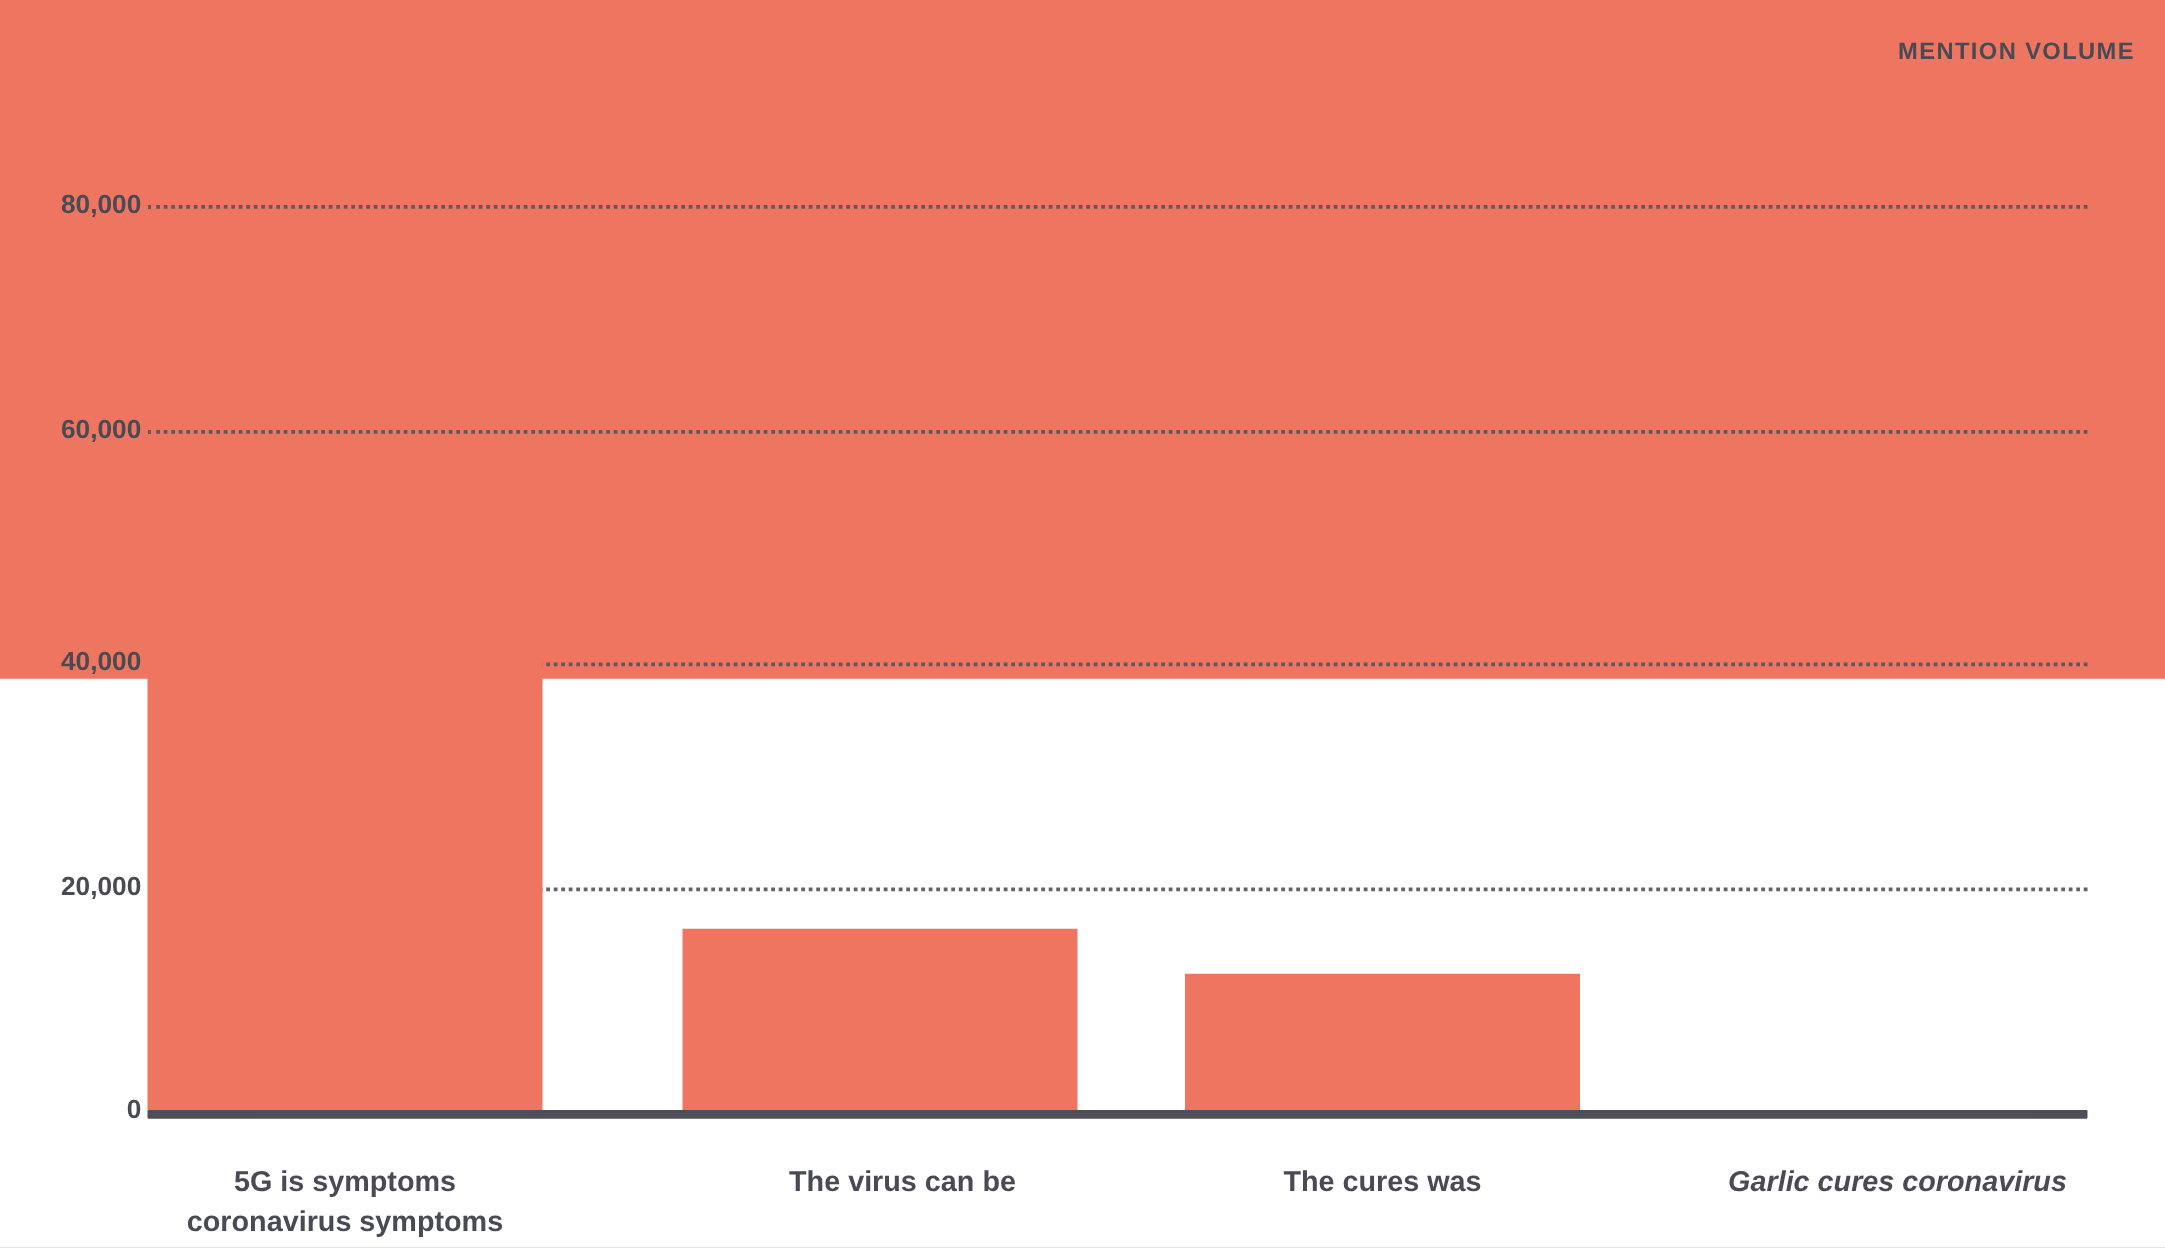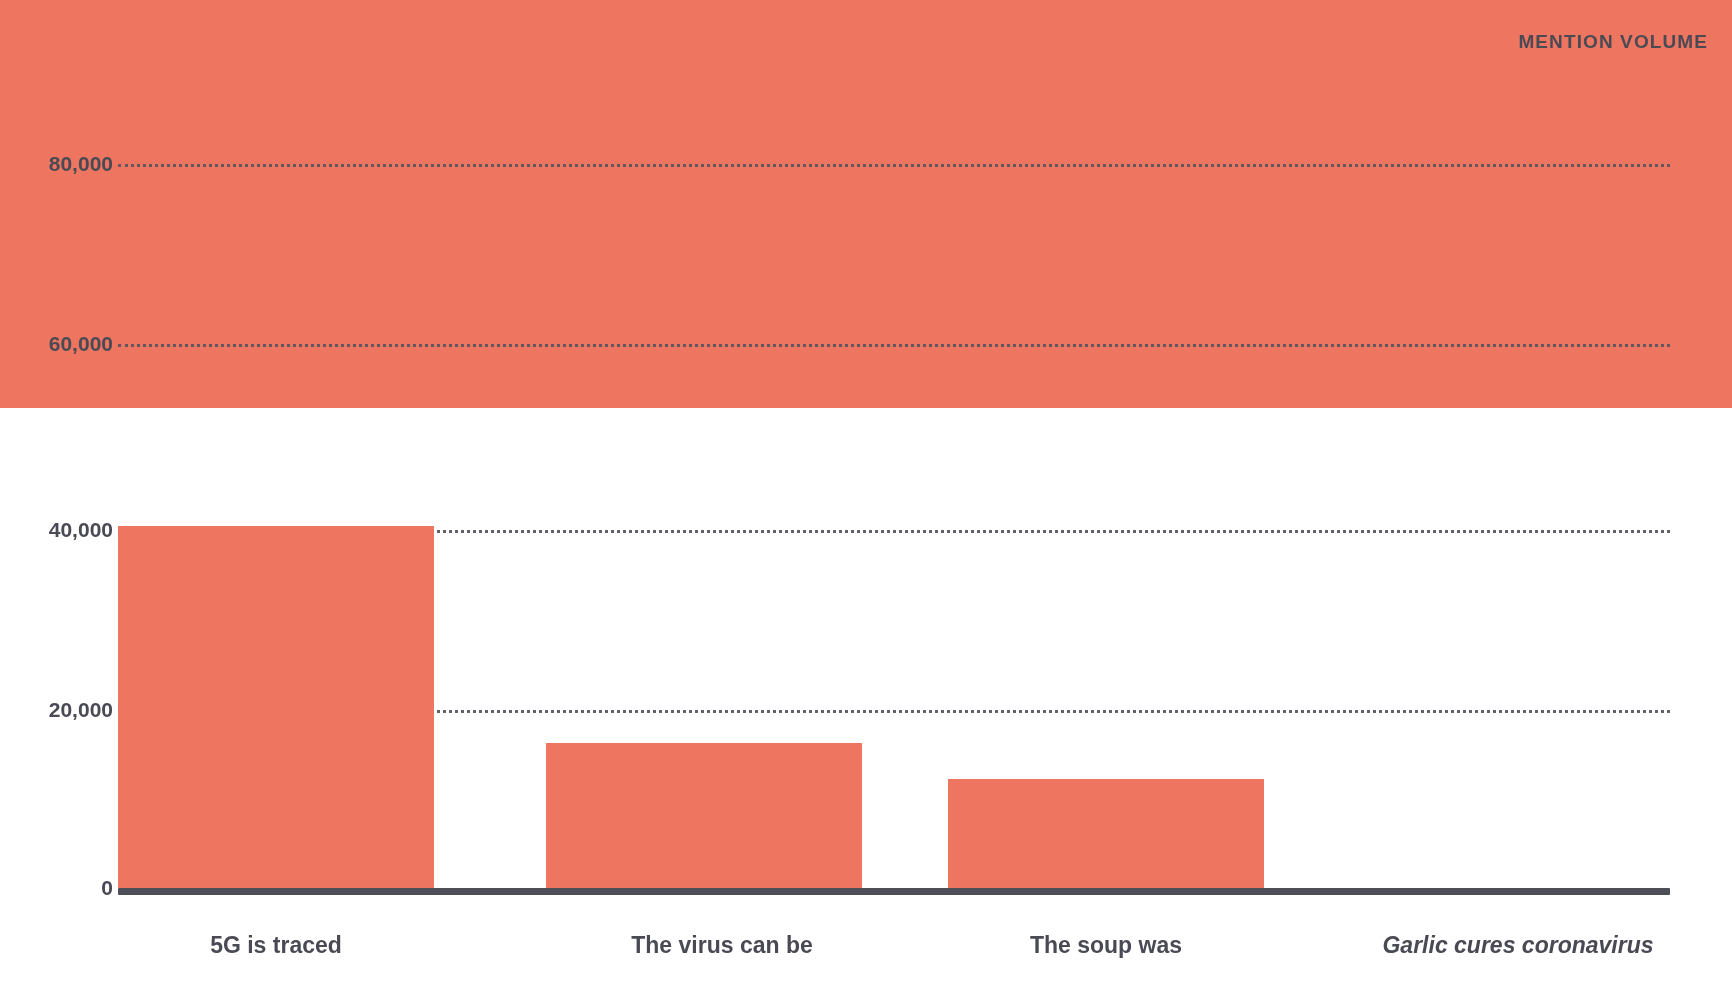--- a/index.html
+++ b/index.html
@@ -102,21 +102,21 @@
     font-size: 23px;
     font-weight: bold;
     color: #4a4a55;
     line-height: 1.38;
   }
   .cat-label span { display: block; }
 </style>
 </head>
 <body>
 
-<div id="chart-root" title="5G is causing coronavirus symptoms: 60,000" style="height: 408px; background: rgb(238, 118, 97);">
+<div id="chart-root" title="5G is causing coronavirus symptoms: 60,000" style="height: 543px; background: rgb(238, 118, 97);">
 
   <div class="legend">
     <div class="legend-item">
       <span class="legend-dot" style="background: rgb(238, 118, 97);"></span>
       <span class="legend-label">MENTION VOLUME</span>
     </div>
   </div>
 
   <div class="plot">
 
@@ -134,26 +134,27 @@
     <div style="position:absolute; left:0; top:0; width:1732px; height:888px;">
       <div class="bar" style="left: 118px; width: 316px; height: 362px; background: rgb(238, 118, 97);" title="The virus can be traced back to bat soup: 40,000"></div>
       <div class="bar" style="left: 546px; width: 316px; height: 144.8px; background: rgb(238, 118, 97);" title="The virus was manufactured in a lab: 16,000"></div>
       <div class="bar" style="left: 948px; width: 316px; height: 108.6px; background: rgb(238, 118, 97);" title="Garlic cures coronavirus: 12,000"></div>
       <div class="bar" style="left:1360px; width:316px;"></div>
     </div>
 
     <div class="axis-line" style="top:888px;"></div>
 
     <div class="cat-label" style="left:118px; width:316px; top:930px;">
-      <span>5G is traced</span>
+      <span>5G is symptoms</span>
+      <span>coronavirus symptoms</span>
     </div>
     <div class="cat-label" style="left:564px; width:316px; top:930px;">
       <span>The virus can be</span>
     </div>
     <div class="cat-label" style="left:948px; width:316px; top:930px;">
-      <span>The soup was</span>
+      <span>The cures was</span>
     </div>
     <div class="cat-label" style="left:1340px; width:356px; top:930px;font-style:italic;">
       <span>Garlic cures coronavirus</span>
     </div>
 
   </div>
 </div>
 
 </body></html>

